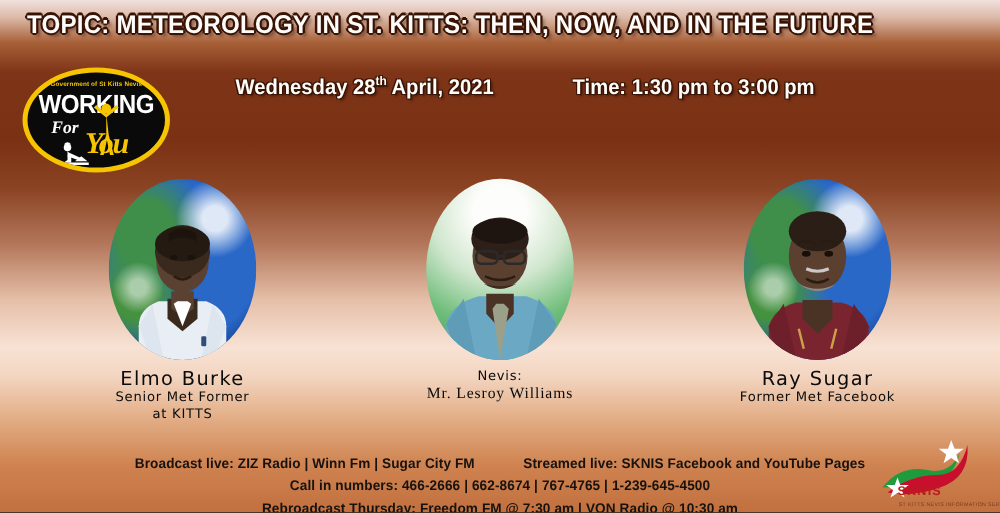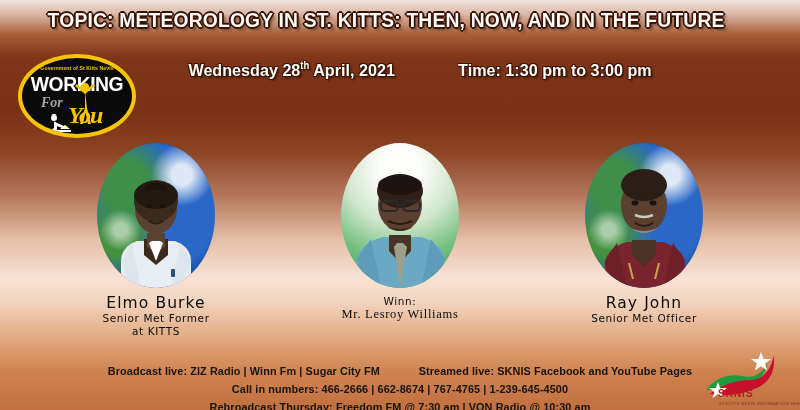--- a/index.html
+++ b/index.html
@@ -30,21 +30,20 @@
         #c1703e 410px);
   }
 
   
   .title-bar {
     position: absolute;
     top: 8px;
     left: 0;
     width: 655px;
     text-align: center;
-    padding-left: 26px;
   }
   .title-text {
     display: inline-block;
     font-family: "Liberation Sans Narrow", "Liberation Sans", sans-serif;
     font-weight: bold;
     font-size: 20.5px;
     letter-spacing: 0.2px;
     color: #fdfcfa;
     transform: scaleX(0.94);
     transform-origin: center;
@@ -95,21 +94,21 @@
     transform: scaleX(0.92);
     font-family: "Liberation Sans", sans-serif;
   }
   .wfy-for {
     position: absolute;
     top: 37px;
     left: 19px;
     font-size: 14px;
     font-weight: bold;
     font-style: italic;
-    color: #a3a3a3;
+    color: #ffffff;
     font-family: "Liberation Serif", serif;
   }
   .wfy-you {
     position: absolute;
     top: 44px;
     left: 46px;
     font-size: 24px;
     font-weight: bold;
     font-style: italic;
     color: #f6c400;
@@ -161,20 +160,21 @@
 
   
   .panel-row {
     position: absolute;
     top: 143px;
     left: 0;
     width: 800px;
     display: flex;
     justify-content: center;
     align-items: flex-start;
+    gap: 10px;
   }
   .panelist {
     width: 244px;
     display: flex;
     flex-direction: column;
     align-items: center;
   }
   .photo {
     position: relative;
     width: 118px;
@@ -351,21 +351,21 @@
           <ellipse cx="59" cy="42" rx="22" ry="10" fill="#1f1510"></ellipse>
           <rect x="40" y="58" width="17" height="10" rx="4" fill="none" stroke="#2a2a2a" stroke-width="2"></rect>
           <rect x="62" y="58" width="17" height="10" rx="4" fill="none" stroke="#2a2a2a" stroke-width="2"></rect>
           <path d="M57 62 L62 62" stroke="#2a2a2a" stroke-width="2"></path>
           <path d="M47 78 Q59 84 71 78" stroke="#2a1c12" stroke-width="2" fill="none"></path>
           <path d="M46 84 Q59 92 72 84 Q59 88 46 84" fill="#3c2a1e"></path>
           <path d="M16 116 L30 96 L40 145 L26 145 Z" fill="#5f9cb8"></path>
           <path d="M104 116 L90 96 L80 145 L94 145 Z" fill="#5f9cb8"></path>
         </svg>
       </div>
-      <div class="host-label">Winn:</div>
+      <div class="host-label">Nevis:</div>
       <div class="host-name">Mr. Lesroy Williams</div>
     </div>
 
     <div class="panelist">
       <div class="photo earth">
         <svg class="person" viewBox="0 0 118 145">
           <path d="M20 145 L20 118 Q24 104 42 99 L78 99 Q96 104 100 118 L100 145 Z" fill="#7a2430"></path>
           <path d="M47 97 L71 97 L71 112 L59 124 L47 112 Z" fill="#4a3224"></path>
           <ellipse cx="59" cy="62" rx="23" ry="28" fill="#5b4030"></ellipse>
           <ellipse cx="59" cy="42" rx="23" ry="16" fill="#2b1e16"></ellipse>
@@ -375,22 +375,22 @@
           <path d="M61 52 Q68 48 75 52" stroke="#2a1c12" stroke-width="2" fill="none"></path>
           <path d="M50 72 Q59 76 68 72" stroke="#c9c9c9" stroke-width="2.5" fill="none"></path>
           <path d="M50 80 Q59 86 68 80" stroke="#2a1c12" stroke-width="2" fill="none"></path>
           <path d="M44 84 Q59 96 74 84 Q59 92 44 84" fill="#8a8a86"></path>
           <path d="M20 118 L32 100 L42 145 L28 145 Z" fill="#6d1f2a"></path>
           <path d="M100 118 L88 100 L78 145 L92 145 Z" fill="#6d1f2a"></path>
           <path d="M44 120 L48 136" stroke="#c9a14a" stroke-width="2" fill="none"></path>
           <path d="M74 120 L70 136" stroke="#c9a14a" stroke-width="2" fill="none"></path>
         </svg>
       </div>
-      <div class="pname">Ray John</div>
-      <div class="prole">Senior Met Officer</div>
+      <div class="pname">Ray Sugar</div>
+      <div class="prole">Former Met Facebook</div>
     </div>
 
   </div>
 
   <div class="footer">
     <div class="f-line"><span>Broadcast live: ZIZ Radio |  Winn Fm | Sugar City FM</span><span class="gap"></span><span>Streamed live: SKNIS Facebook and YouTube Pages</span></div>
     <div class="f-line">Call in numbers: 466-2666 | 662-8674 | 767-4765 | 1-239-645-4500</div>
     <div class="f-line">Rebroadcast Thursday: Freedom FM @ 7:30 am | VON Radio @ 10:30 am</div>
   </div>
 

